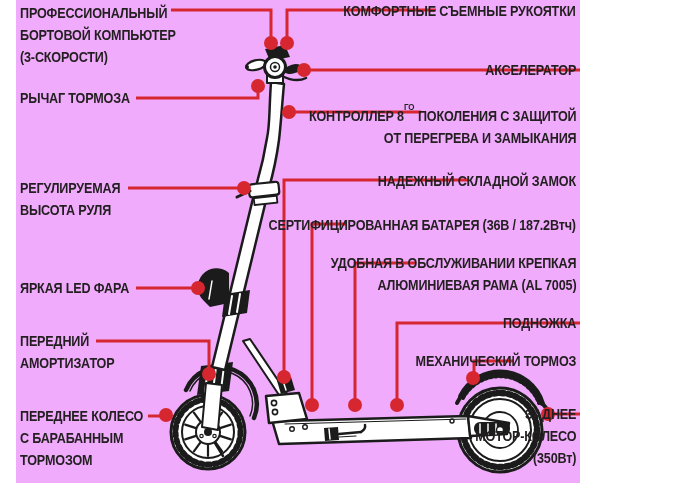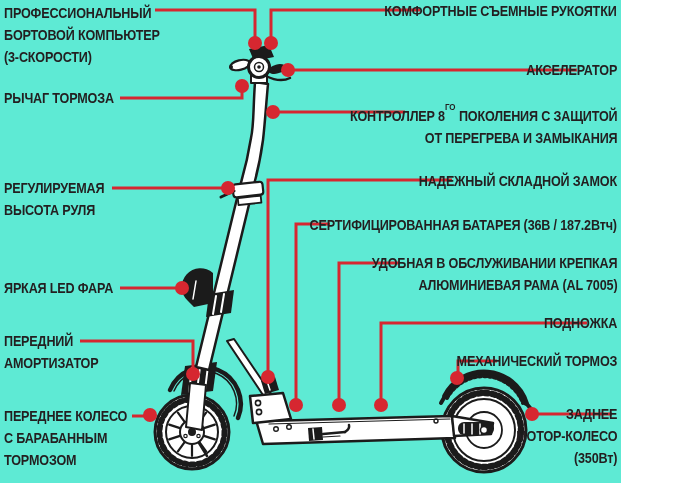--- a/index.html
+++ b/index.html
@@ -1,18 +1,18 @@
 <!DOCTYPE html>
 <html lang="ru"><head>
 <meta charset="utf-8">
 <style>
   html,body{margin:0;padding:0;background:#fff;}
   .stage{
-    position:relative;width:621px;height:483px;background:#5eead4;
-    overflow:hidden;font-family:"Liberation Sans",sans-serif;
+    position:relative;width:564px;height:483px;background:#f0abfc;
+    overflow:hidden;font-family:"Liberation Sans",sans-serif;margin-left:16px;
   }
   .stage svg{position:absolute;left:0;top:0;}
   .lbl{
     position:absolute;
     font:700 15px/22px "Liberation Sans",sans-serif;
     color:#231f20;letter-spacing:-0.2px;white-space:nowrap;
   }
   .lbl.left{left:4px;transform:scaleX(0.84);transform-origin:0 0;}
   .lbl.right{right:4px;text-align:right;transform:scaleX(0.84);transform-origin:100% 0;}
   .lbl sup{font-size:9.5px;position:relative;top:-5px;letter-spacing:0;}

